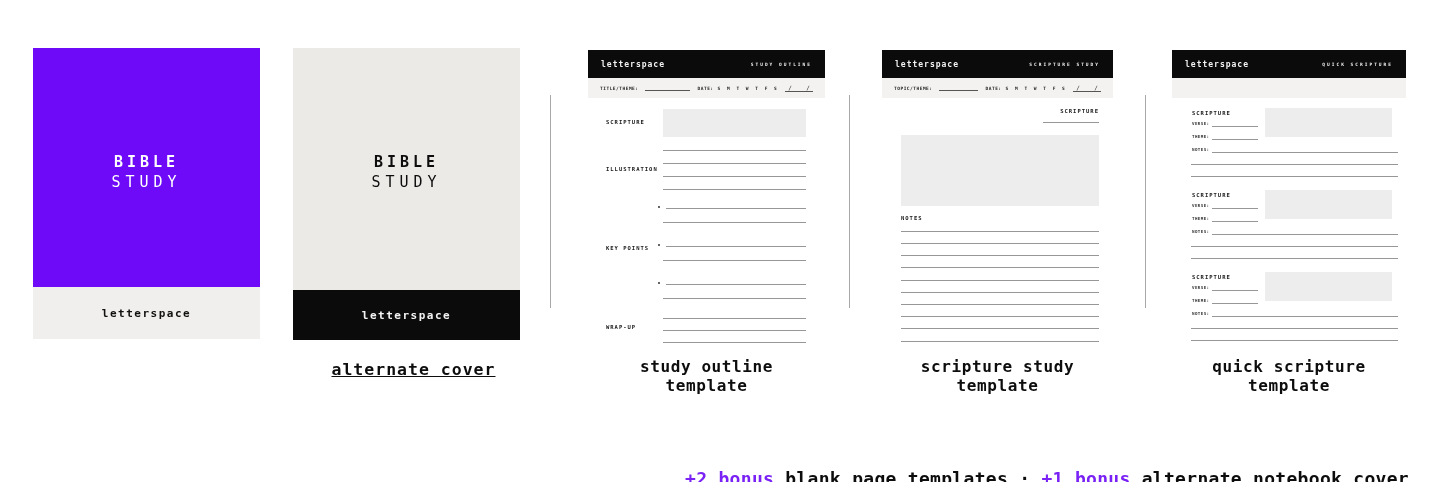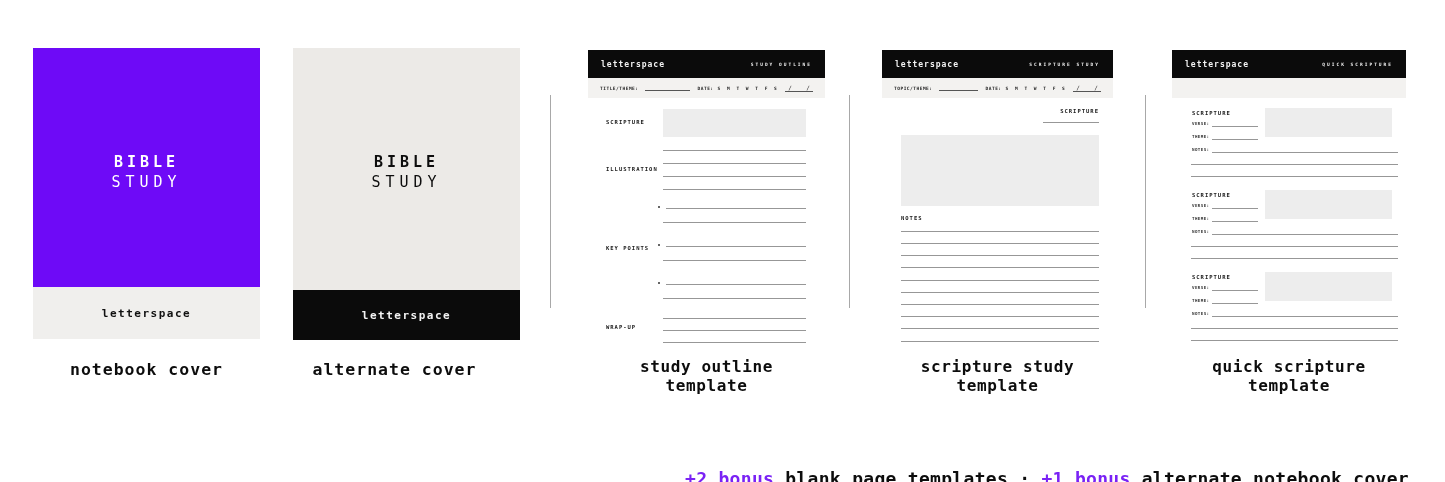--- a/index.html
+++ b/index.html
@@ -189,22 +189,21 @@
       <div class="rline" style="left:40px; top:18px; width:46px;"></div>
       <span class="tiny-label" style="left:20px; top:26px;">THEME:</span>
       <div class="rline" style="left:40px; top:31px; width:46px;"></div>
       <span class="tiny-label" style="left:20px; top:39px;">NOTES:</span>
       <div class="rline" style="left:40px; top:44px; width:186px;"></div>
       <div class="rline" style="left:19px; top:56px; width:207px;"></div>
       <div class="rline" style="left:19px; top:68px; width:207px;"></div>
     </div>
   </div>
 
-  <div class="caption" style="left:33px; top:360px; width:227px;">notebook cover</div>
-  <div class="caption" style="left:281px; top:360px; width:227px;">alternate cover</div>
+  <div class="caption" style="left:300px; top:360px; width:227px;text-decoration:underline;">alternate cover</div>
 
   <div class="caption" style="left:588px; top:358px; width:237px; font-size:16px; letter-spacing:.6px;">
     <span class="cl">study outline</span>
     <span class="cl">template</span>
   </div>
   <div class="caption" style="left:882px; top:358px; width:231px; font-size:16px; letter-spacing:.6px;">
     <span class="cl">scripture study</span>
     <span class="cl">template</span>
   </div>
   <div class="caption" style="left:1172px; top:358px; width:234px; font-size:16px; letter-spacing:.6px;">

